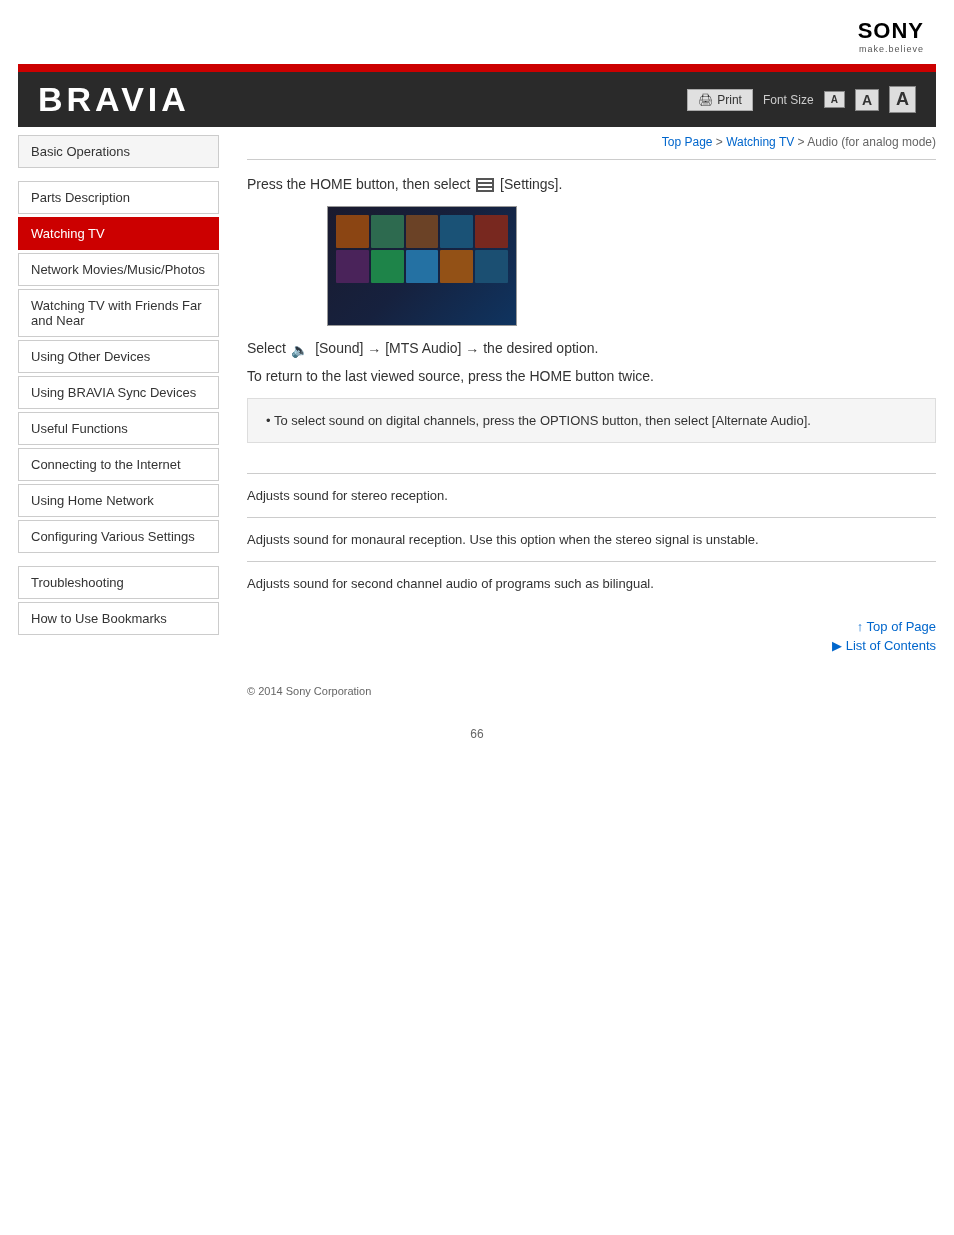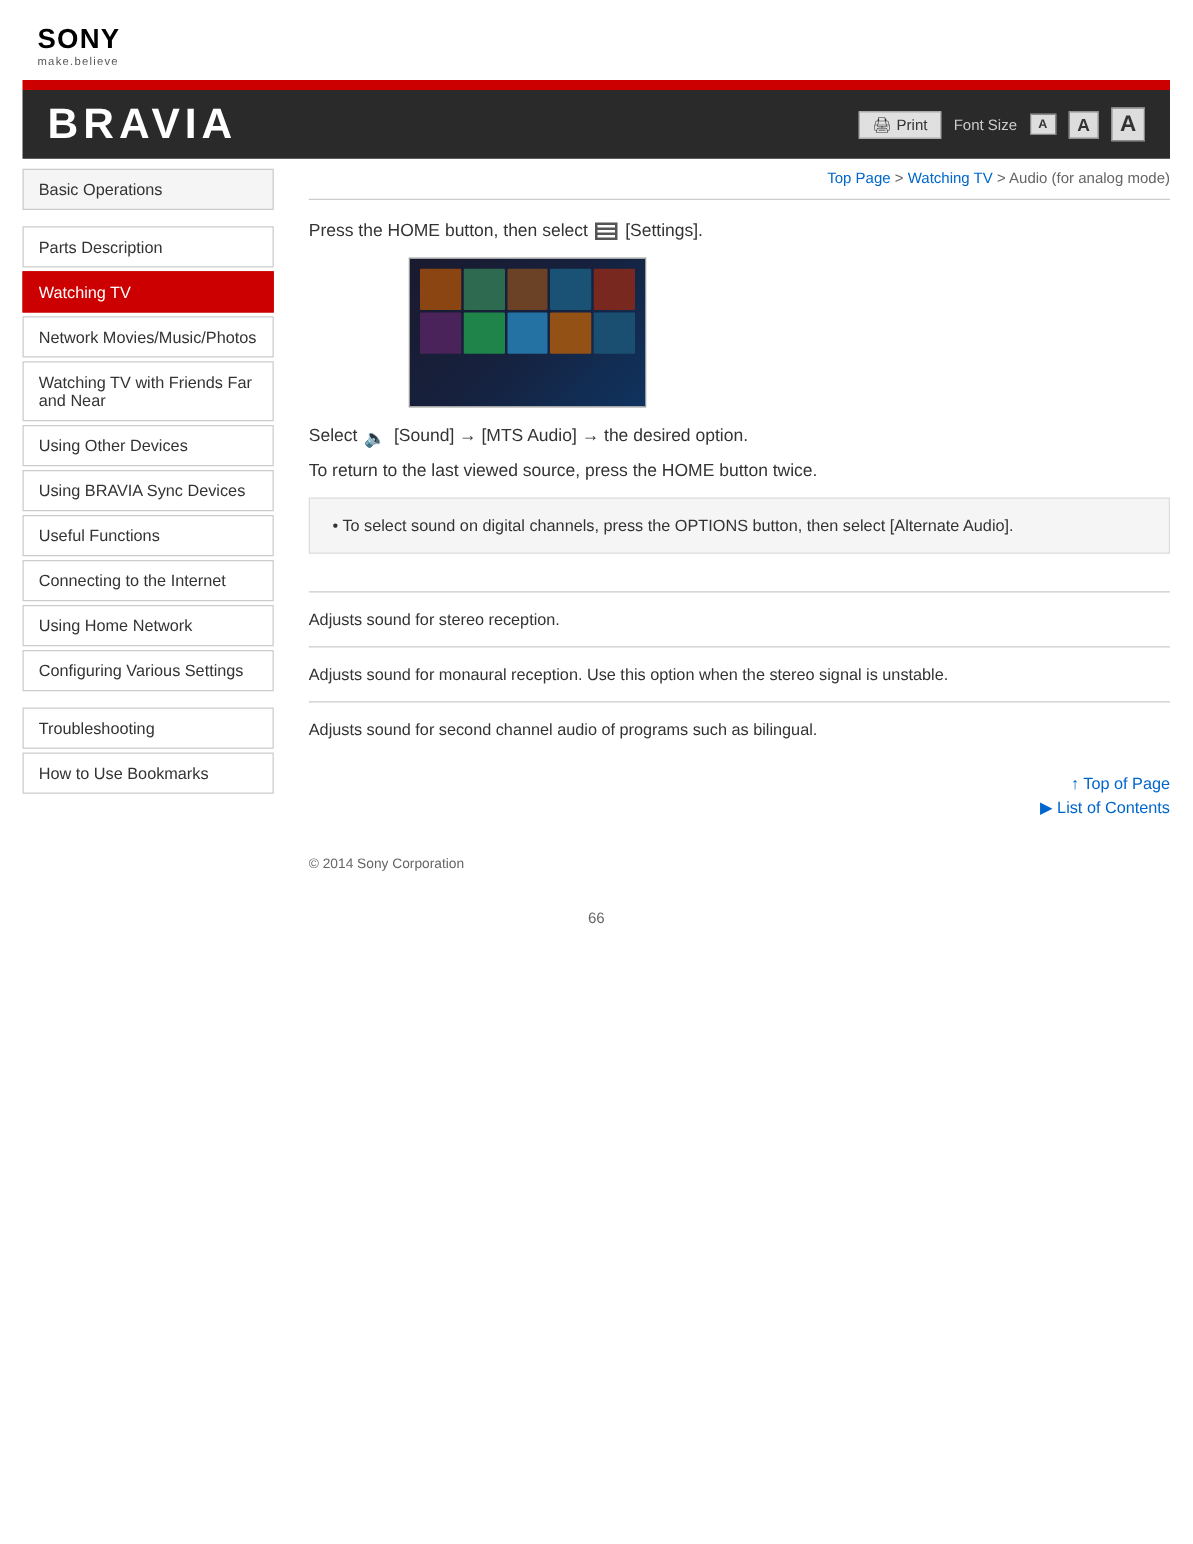--- a/index.html
+++ b/index.html
@@ -8,20 +8,21 @@
       font-size: 14px;
       background: #fff;
       color: #333;
       width: 954px;
       min-height: 1235px;
     }
 
     
     .top-logo {
       padding: 18px 30px 10px 30px;
+      text-align: right;
     }
     .sony-logo {
       font-size: 22px;
       font-weight: 900;
       letter-spacing: 1px;
       color: #000;
       font-family: Arial Black, Arial, sans-serif;
     }
     .sony-tagline {
       font-size: 9px;

